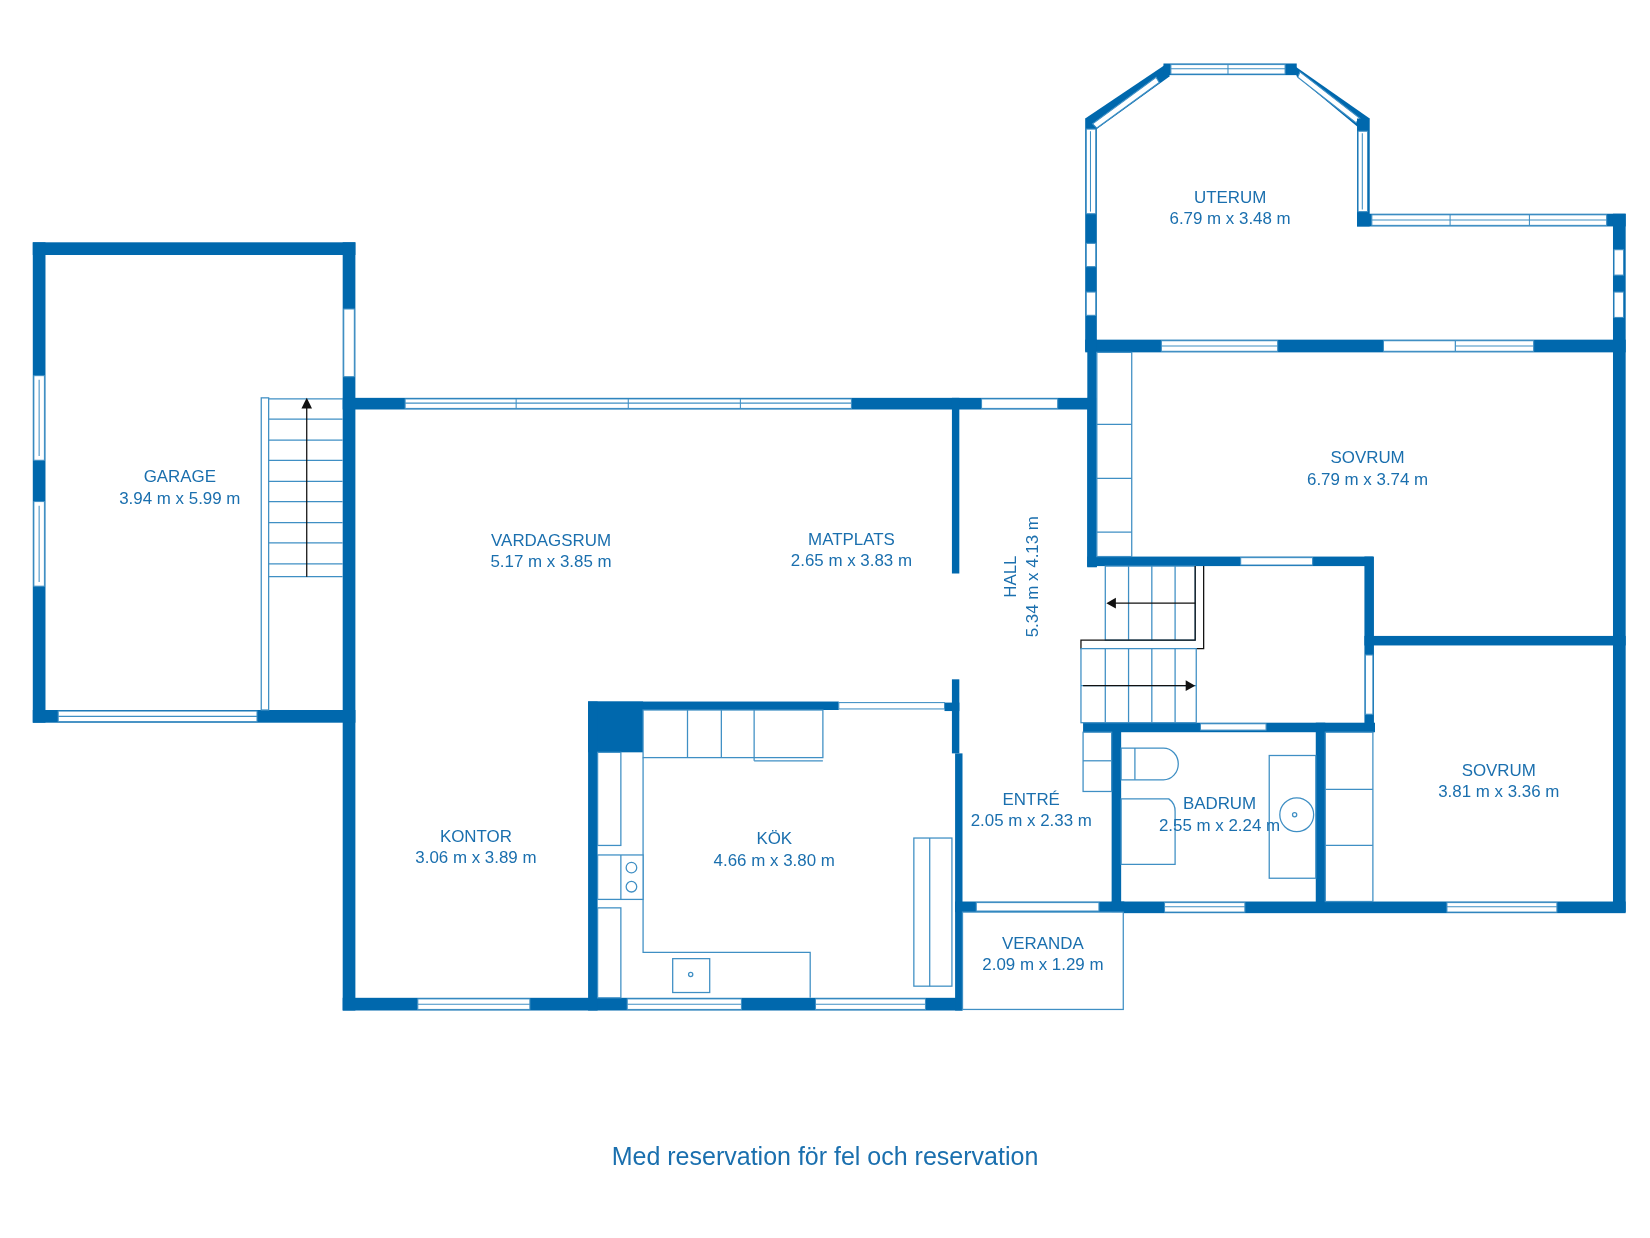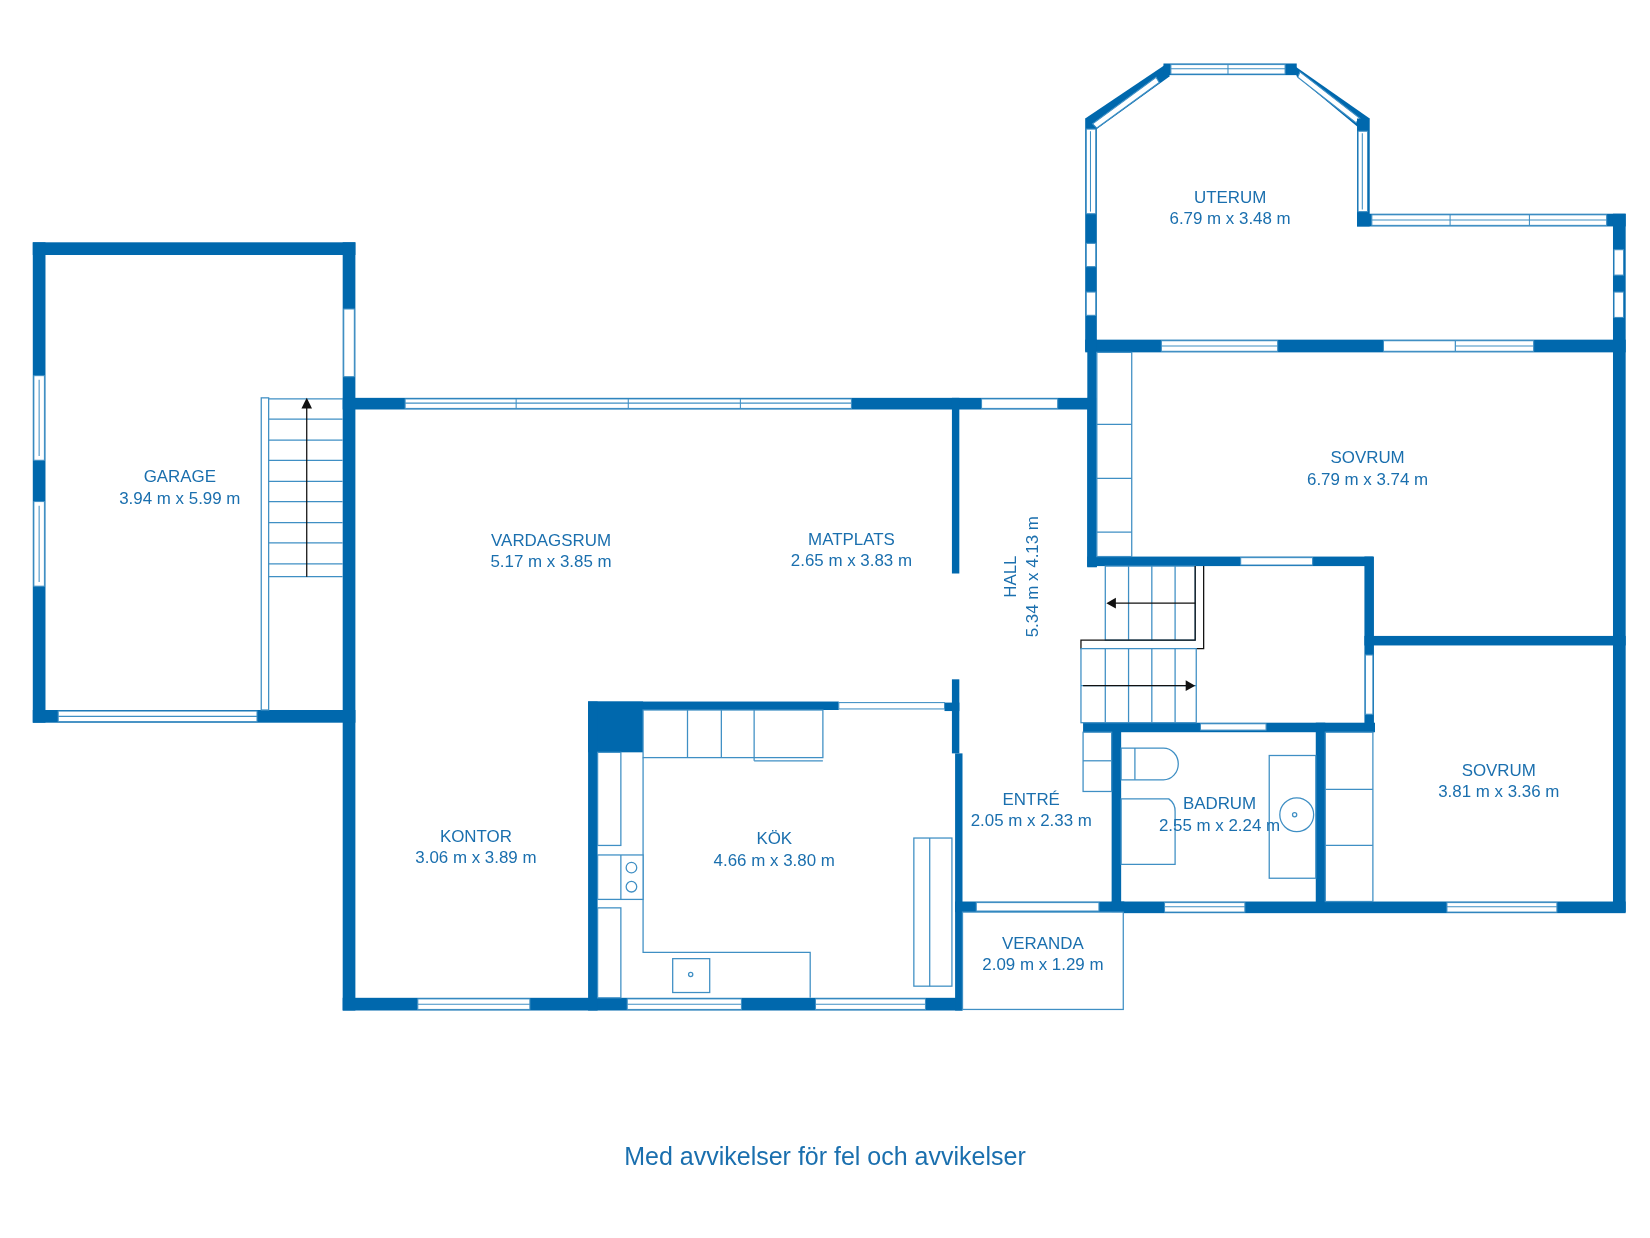--- a/index.html
+++ b/index.html
@@ -242,13 +242,13 @@
   <g>
     <text class="rname" x="1153" y="765">BADRUM</text>
     <text class="rdim" x="1153" y="785">2.55 m x 2.24 m</text>
   </g>
   <g>
     <text class="rname" x="986" y="897">VERANDA</text>
     <text class="rdim" x="986" y="917">2.09 m x 1.29 m</text>
   </g>
 </svg>
 
-<div class="footer">Med avvikelser för fel och avvikelser</div>
+<div class="footer">Med reservation för fel och reservation</div>
 
 </body></html>

